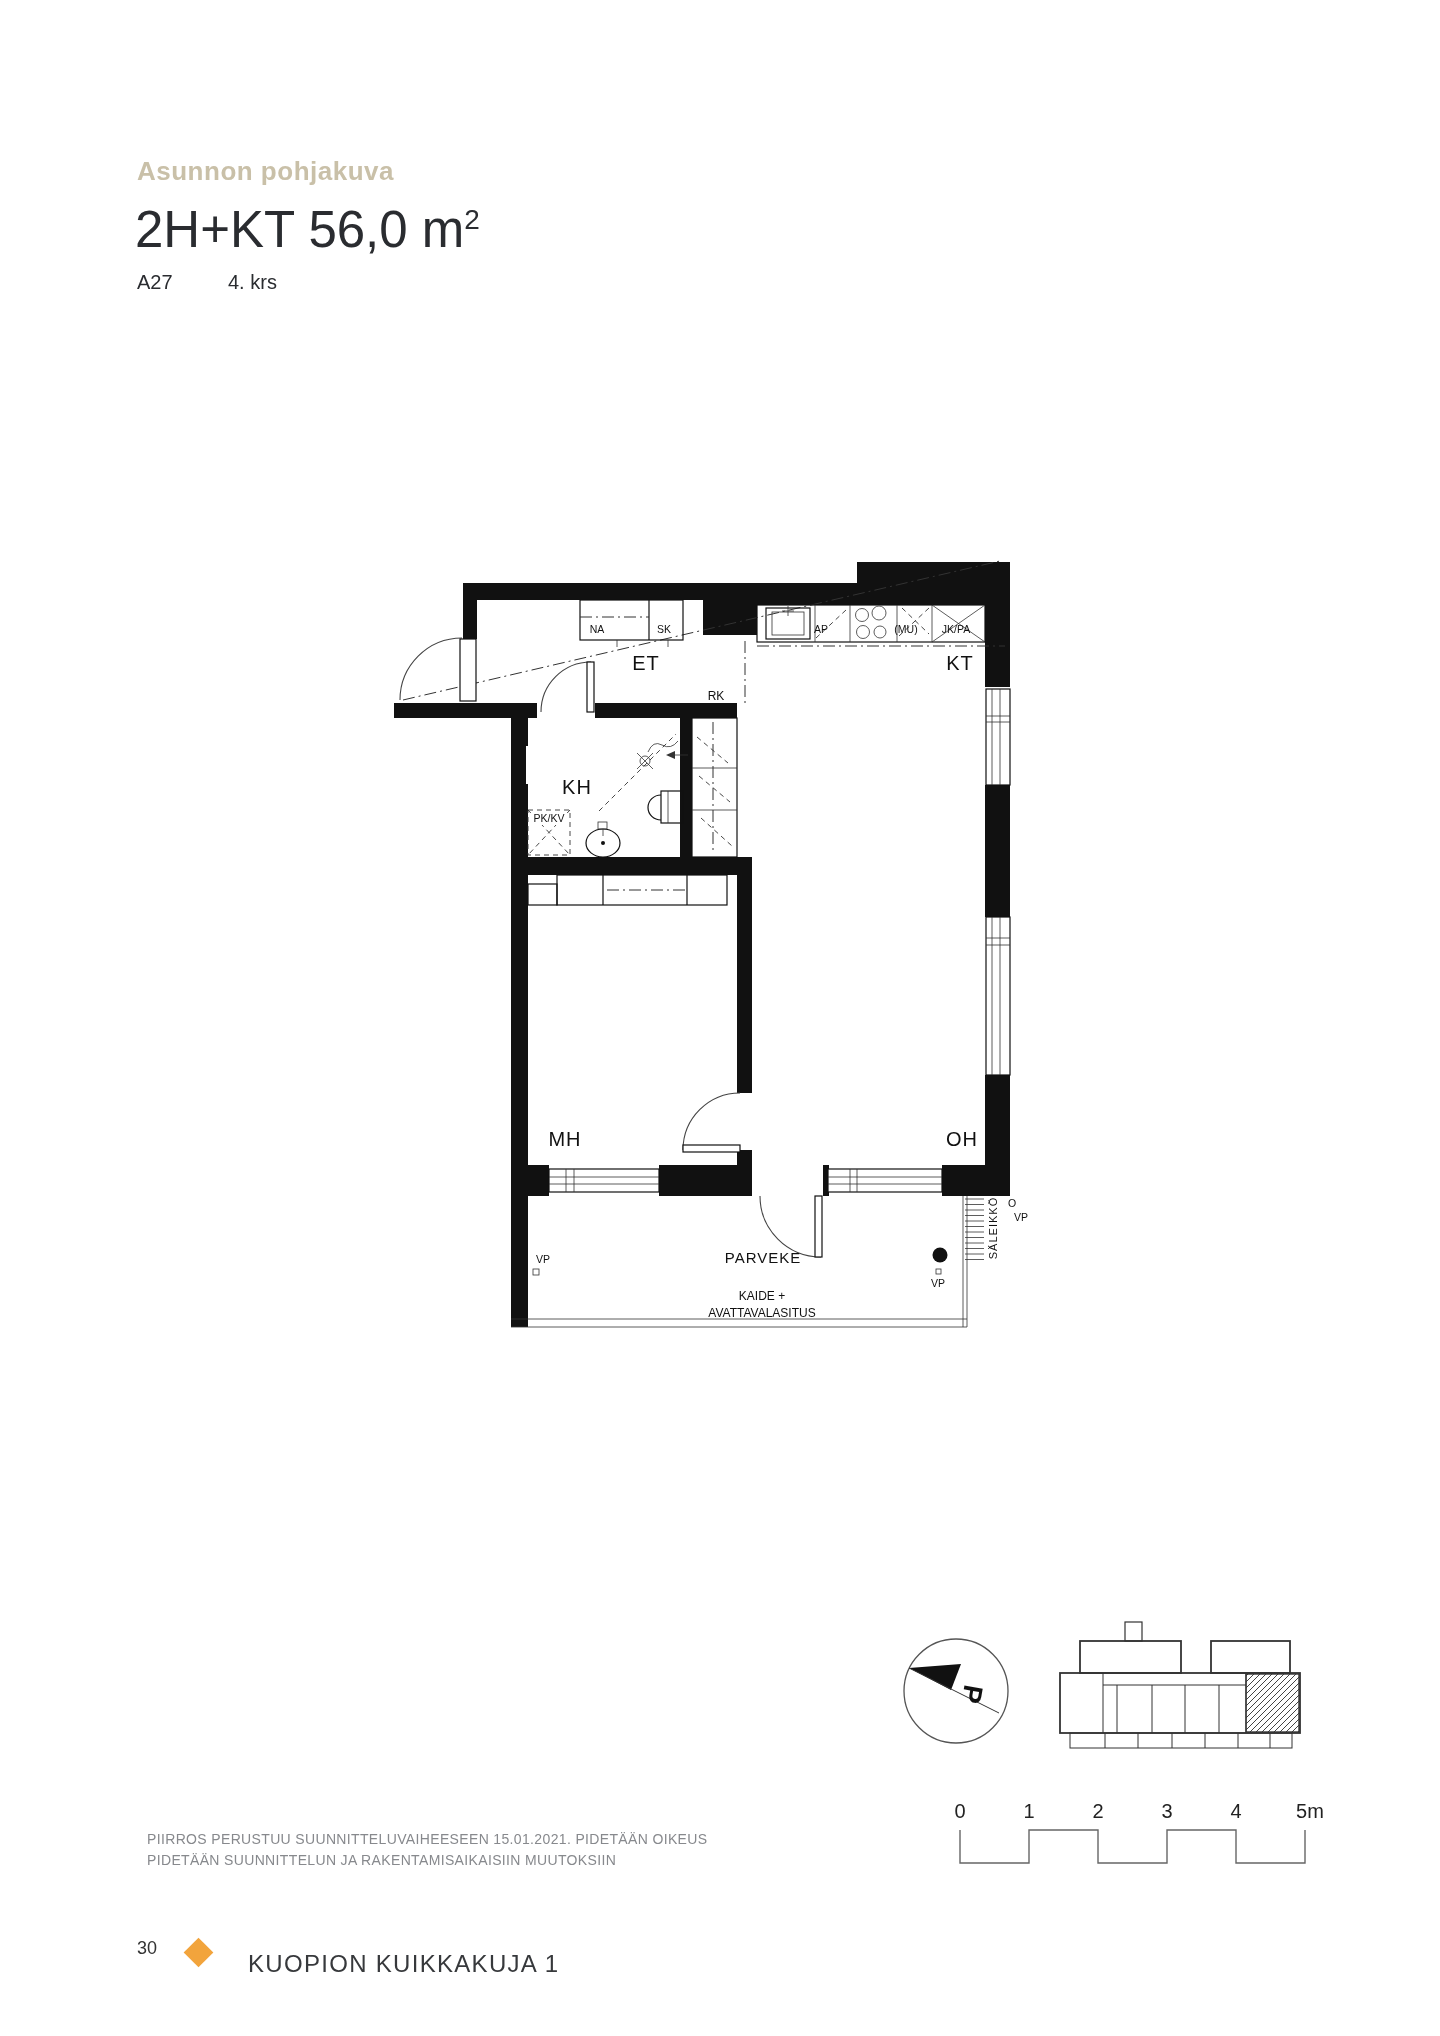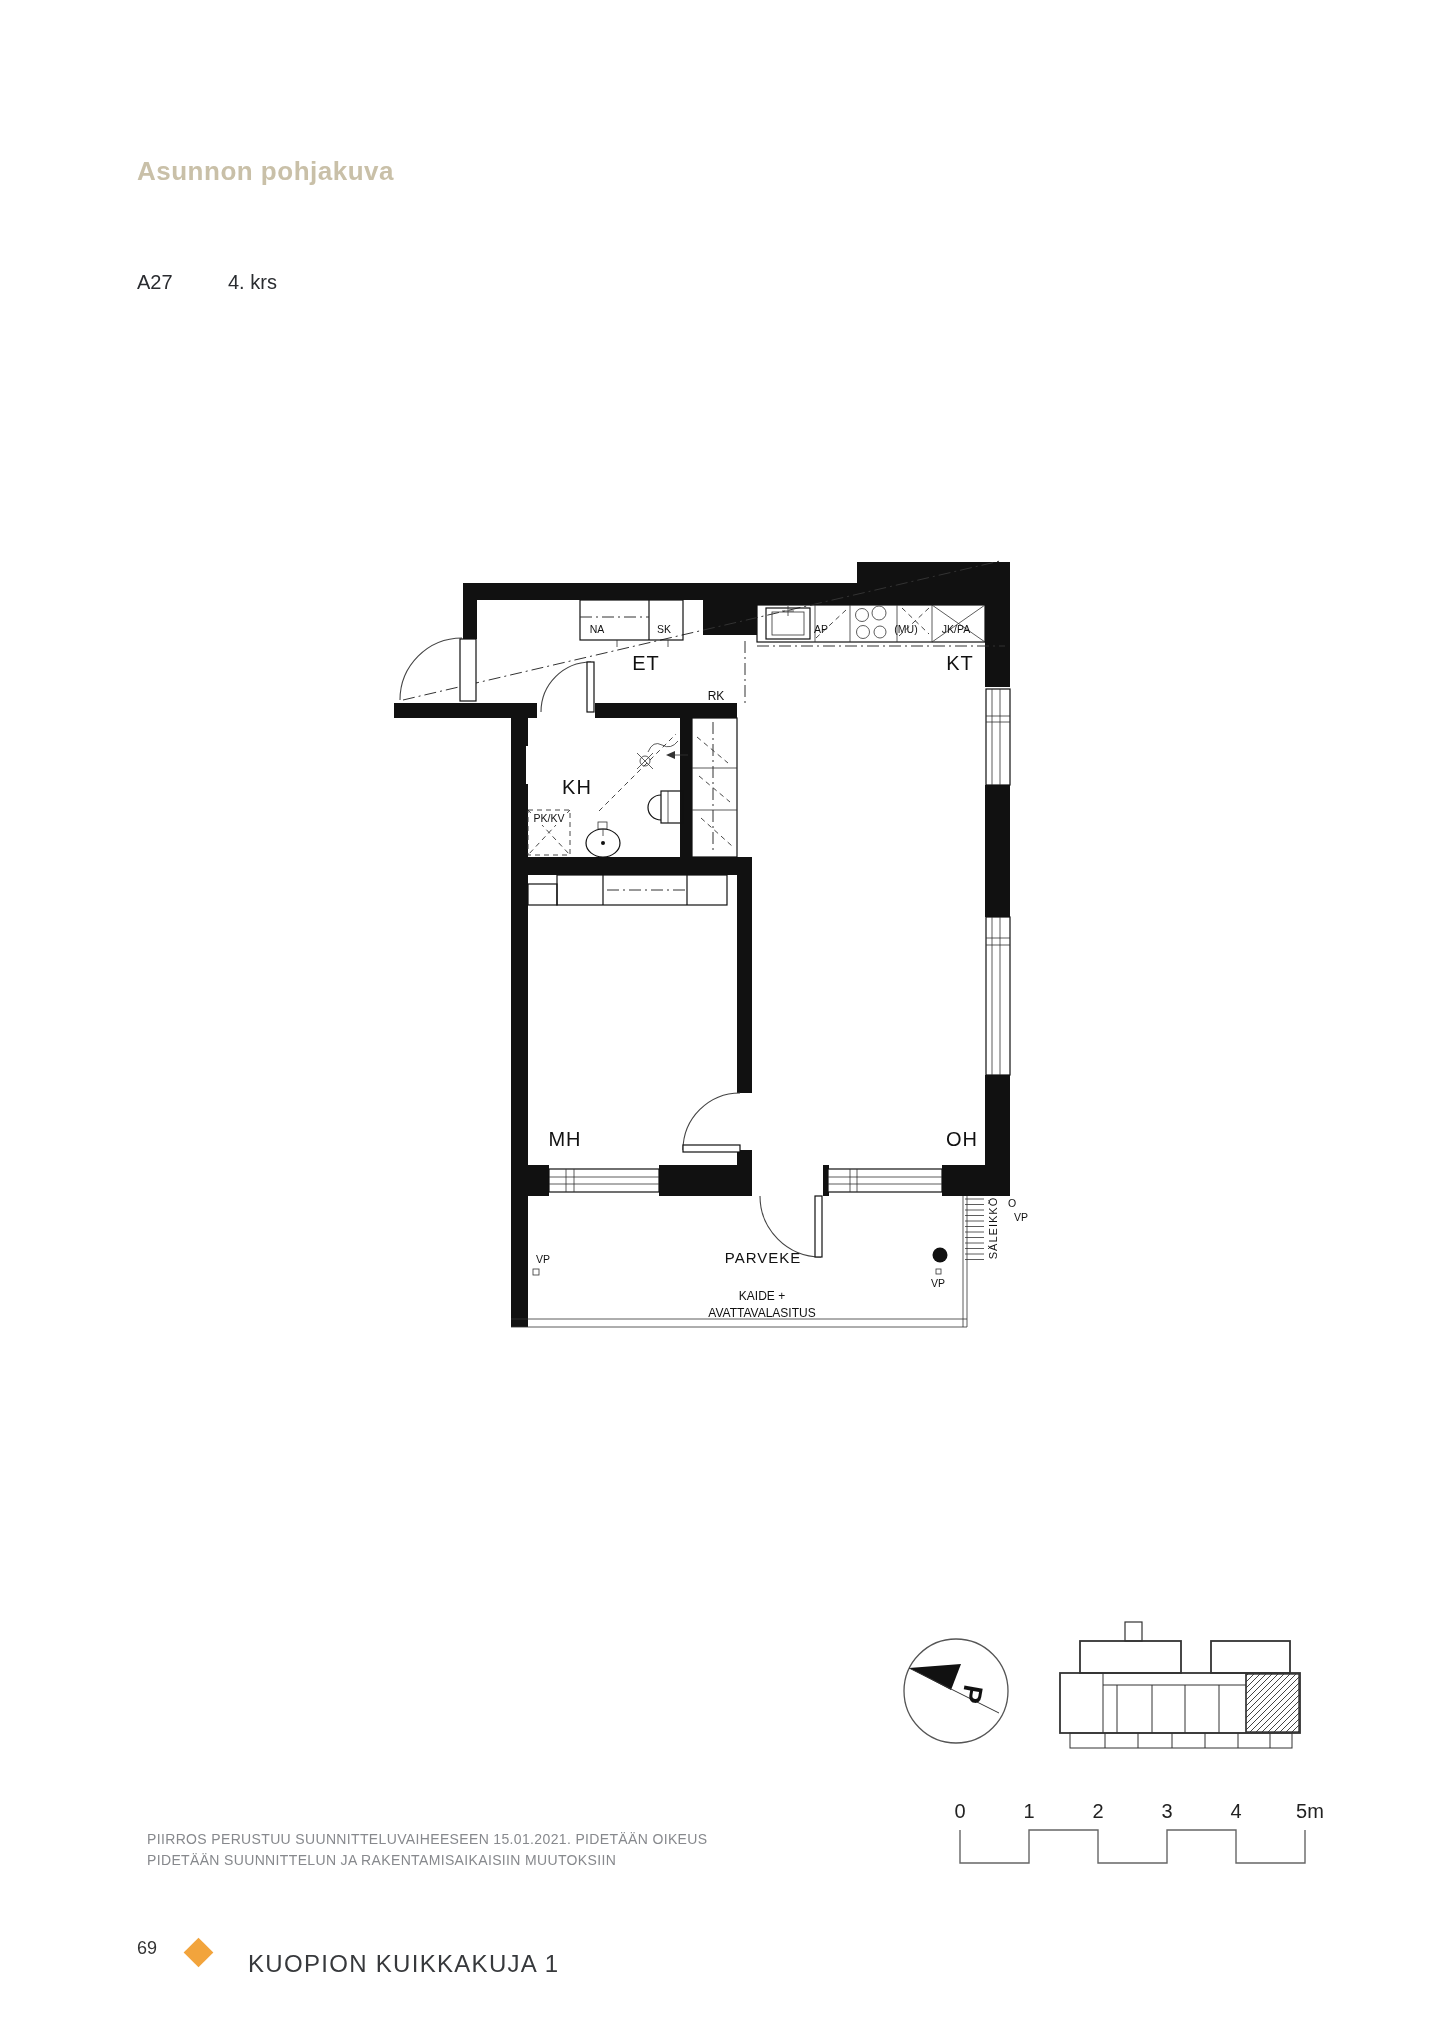--- a/index.html
+++ b/index.html
@@ -31,20 +31,21 @@
   .lbl-sm{font-size:10.5px;text-anchor:middle;}
   .lbl-med{font-size:12px;text-anchor:middle;}
   .gray{stroke:#555;fill:none;stroke-width:1.3;}
 </style>
 </head>
 <body>
 
 <div class="page">
 
   <div class="abs eyebrow">Asunnon pohjakuva</div>
+  <div class="abs title"><span>2H+KT 56,0 m</span><sup>2</sup></div>
   <div class="abs aptline apt-id">A27</div>
   <div class="abs aptline apt-floor">4. krs</div>
 
   <svg width="1440" height="2036" viewBox="0 0 1440 2036">
     <defs>
       <pattern id="hatch" patternUnits="userSpaceOnUse" width="6" height="6">
         <path d="M0 6 L6 0" stroke="#444" stroke-width="1"></path>
       </pattern>
     </defs>
 
@@ -213,17 +214,17 @@
       <text x="1236" y="1818" style="font-size:20px;fill:#222;text-anchor:middle">4</text>
       <text x="1310" y="1818" style="font-size:20px;fill:#222;text-anchor:middle">5m</text>
     </g>
   </svg>
 
   <div class="abs disclaimer">
     <div>PIIRROS PERUSTUU SUUNNITTELUVAIHEESEEN 15.01.2021. PIDETÄÄN OIKEUS</div>
     <div>PIDETÄÄN SUUNNITTELUN JA RAKENTAMISAIKAISIIN MUUTOKSIIN</div>
   </div>
 
-  <div class="abs pagenum">69</div>
+  <div class="abs pagenum">30</div>
   <div class="abs diamond"></div>
   <div class="abs project">KUOPION KUIKKAKUJA 1</div>
 
 </div>
 
 </body></html>

